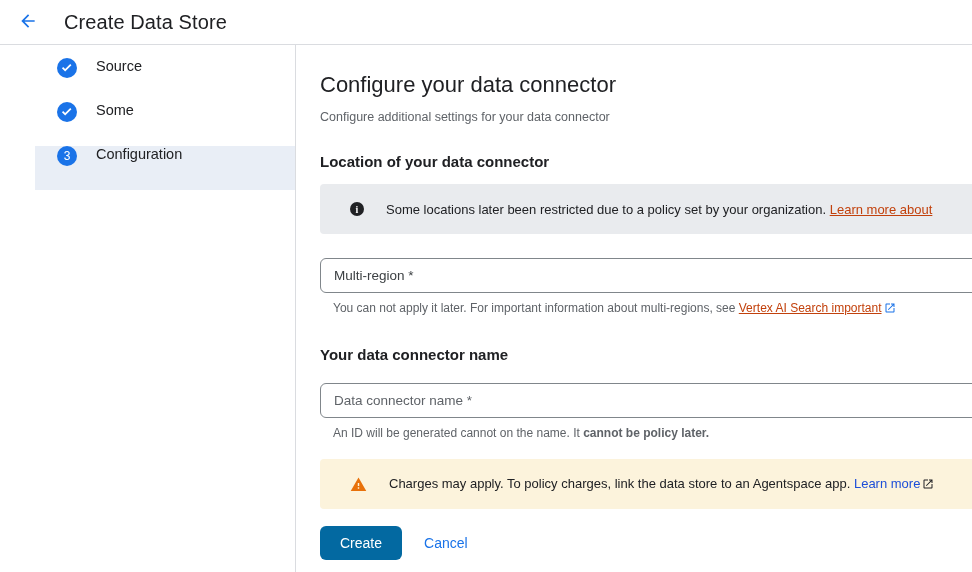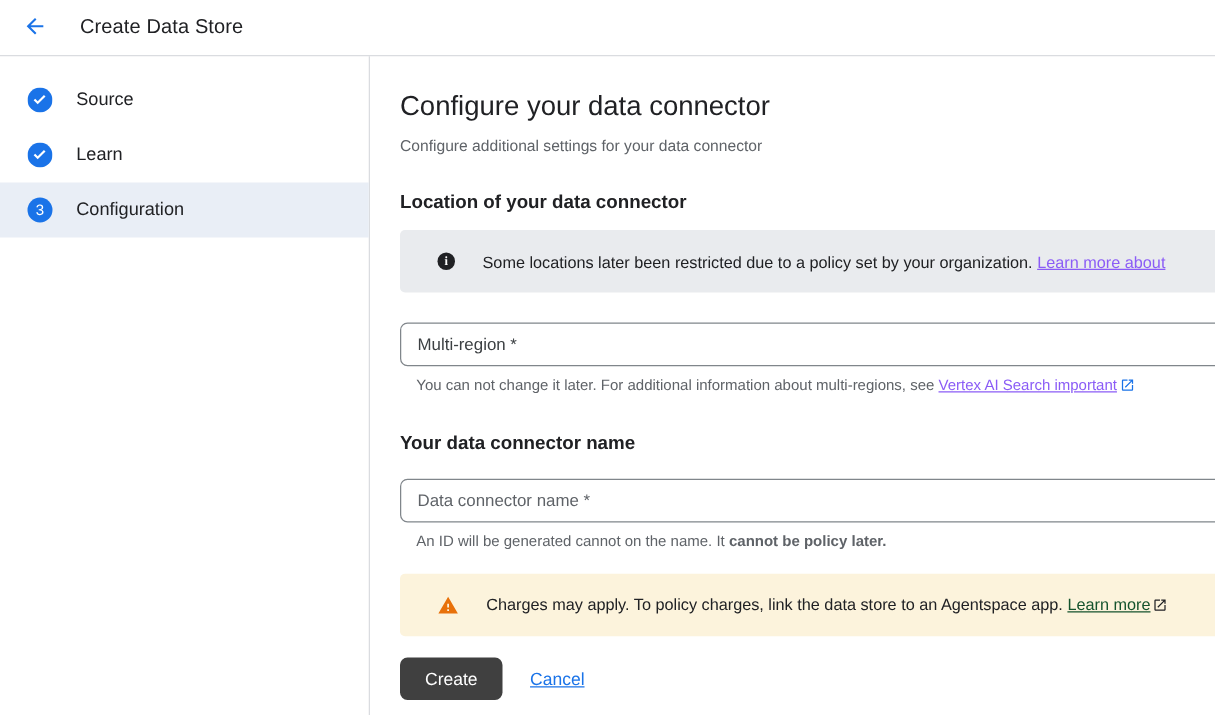--- a/index.html
+++ b/index.html
@@ -20,41 +20,41 @@
     background: #fff;
   }
   .back-btn {
     width: 24px; height: 24px;
     display: flex; align-items: center; justify-content: center;
     cursor: pointer;
     border: none; background: transparent;
   }
   .header-title {
     margin-left: 24px;
-    font-size: 16px;
+    font-size: 20px;
     color: #202124;
     letter-spacing: 0.1px;
   }
   
   .content {
     display: flex;
     height: 527px;
   }
   .sidebar {
     width: 296px;
     flex: 0 0 296px;
     border-right: 1px solid #dadce0;
     padding-top: 13px;
   }
   .step {
     height: 44px;
     display: flex;
-    align-items: center;
     padding-left: 22px;
     cursor: pointer;
+    margin-left: 35px;
   }
   .step.active { background: #e9eef6; }
   .step-icon {
     width: 20px; height: 20px;
     flex: 0 0 20px;
     display: flex; align-items: center; justify-content: center;
   }
   .step-num {
     width: 20px; height: 20px;
     border-radius: 50%;
@@ -135,57 +135,55 @@
   .field::placeholder { color: #5f6368; opacity: 1; }
   .name-field { margin-top: 20px; }
   .helper {
     margin-top: 8px;
     padding-left: 13px;
     font-size: 12px;
     color: #5f6368;
     white-space: nowrap;
   }
   .link-blue {
-    color: #8b5cf6;
+    color: #c2410c;
     text-decoration: underline;
     cursor: pointer;
   }
   .link-dark {
-    color: #14532d;
-    text-decoration: underline;
+    color: #1d4ed8;
     cursor: pointer;
   }
   .ext-icon { vertical-align: -2px; margin-left: 2px; }
   .helper b, .banner b { font-weight: 700; }
   
   .actions {
     margin-top: 17px;
     display: flex;
     align-items: center;
   }
   .create-btn {
-    background: #404040;
+    background: #0369a1;
     color: #fff;
     border: none;
     border-radius: 6px;
     height: 34px;
     padding: 0 20px;
     font-size: 14px;
     font-family: "Liberation Sans", sans-serif;
     cursor: pointer;
   }
   .cancel-btn {
     background: transparent;
     border: none;
     color: #1a73e8;
     font-size: 14px;
     font-family: "Liberation Sans", sans-serif;
     margin-left: 22px;
     cursor: pointer;
-    text-decoration: underline;
   }
 </style>
 </head>
 <body>
 
 <div class="header">
   <button class="back-btn">
     <span>
       <svg width="20" height="20" viewBox="0 0 24 24">
           <path fill="#1a73e8" d="M20 11H7.83l5.59-5.59L12 4l-8 8 8 8 1.41-1.41L7.83 13H20v-2z"></path>
@@ -207,21 +205,21 @@
       </span>
       <span class="step-label">Source</span>
     </div>
     <div class="step">
       <span class="step-icon">
         <svg width="20" height="20" viewBox="0 0 24 24">
             <circle cx="12" cy="12" r="12" fill="#1a73e8"></circle>
             <path fill="#fff" d="M9.8 16.1 5.9 12.2l1.5-1.5 2.4 2.4 6-6 1.5 1.5z"></path>
           </svg>
       </span>
-      <span class="step-label">Learn</span>
+      <span class="step-label">Some</span>
     </div>
     <div class="step active">
       <span class="step-icon">
         <span class="step-num">3</span>
       </span>
       <span class="step-label">Configuration</span>
     </div>
   </div>
 
   <div class="main">
@@ -230,21 +228,21 @@
 
     <div class="section-heading loc-heading">Location of your data connector</div>
 
     <div class="banner banner-info">
       <span class="info-glyph">i</span>
       <span class="banner-text"><span>Some locations later been restricted due to a policy set by your organization. </span><span class="link-blue">Learn more about</span></span>
     </div>
 
     <input class="field" type="text" readonly="" value="Multi-region *" style="">
 
-    <div class="helper"><span>You can not change it later. For additional information about multi-regions, see </span><span class="link-blue"><span>Vertex AI Search important</span><span class="ext-icon"><svg width="12" height="12" viewBox="0 0 24 24">
+    <div class="helper"><span>You can not apply it later. For important information about multi-regions, see </span><span class="link-blue"><span>Vertex AI Search important</span><span class="ext-icon"><svg width="12" height="12" viewBox="0 0 24 24">
               <path fill="#1a73e8" d="M19 19H5V5h7V3H5c-1.1 0-2 .9-2 2v14c0 1.1.9 2 2 2h14c1.1 0 2-.9 2-2v-7h-2v7zM14 3v2h3.59l-9.83 9.83 1.41 1.41L19 6.41V10h2V3h-7z"></path>
             </svg></span></span></div>
 
     <div class="section-heading name-heading">Your data connector name</div>
 
     <input class="field name-field" type="text" placeholder="Data connector name *" style="">
 
     <div class="helper"><span>An ID will be generated cannot on the name. It </span><b>cannot be policy later.</b></div>
 
     <div class="banner banner-warning">

